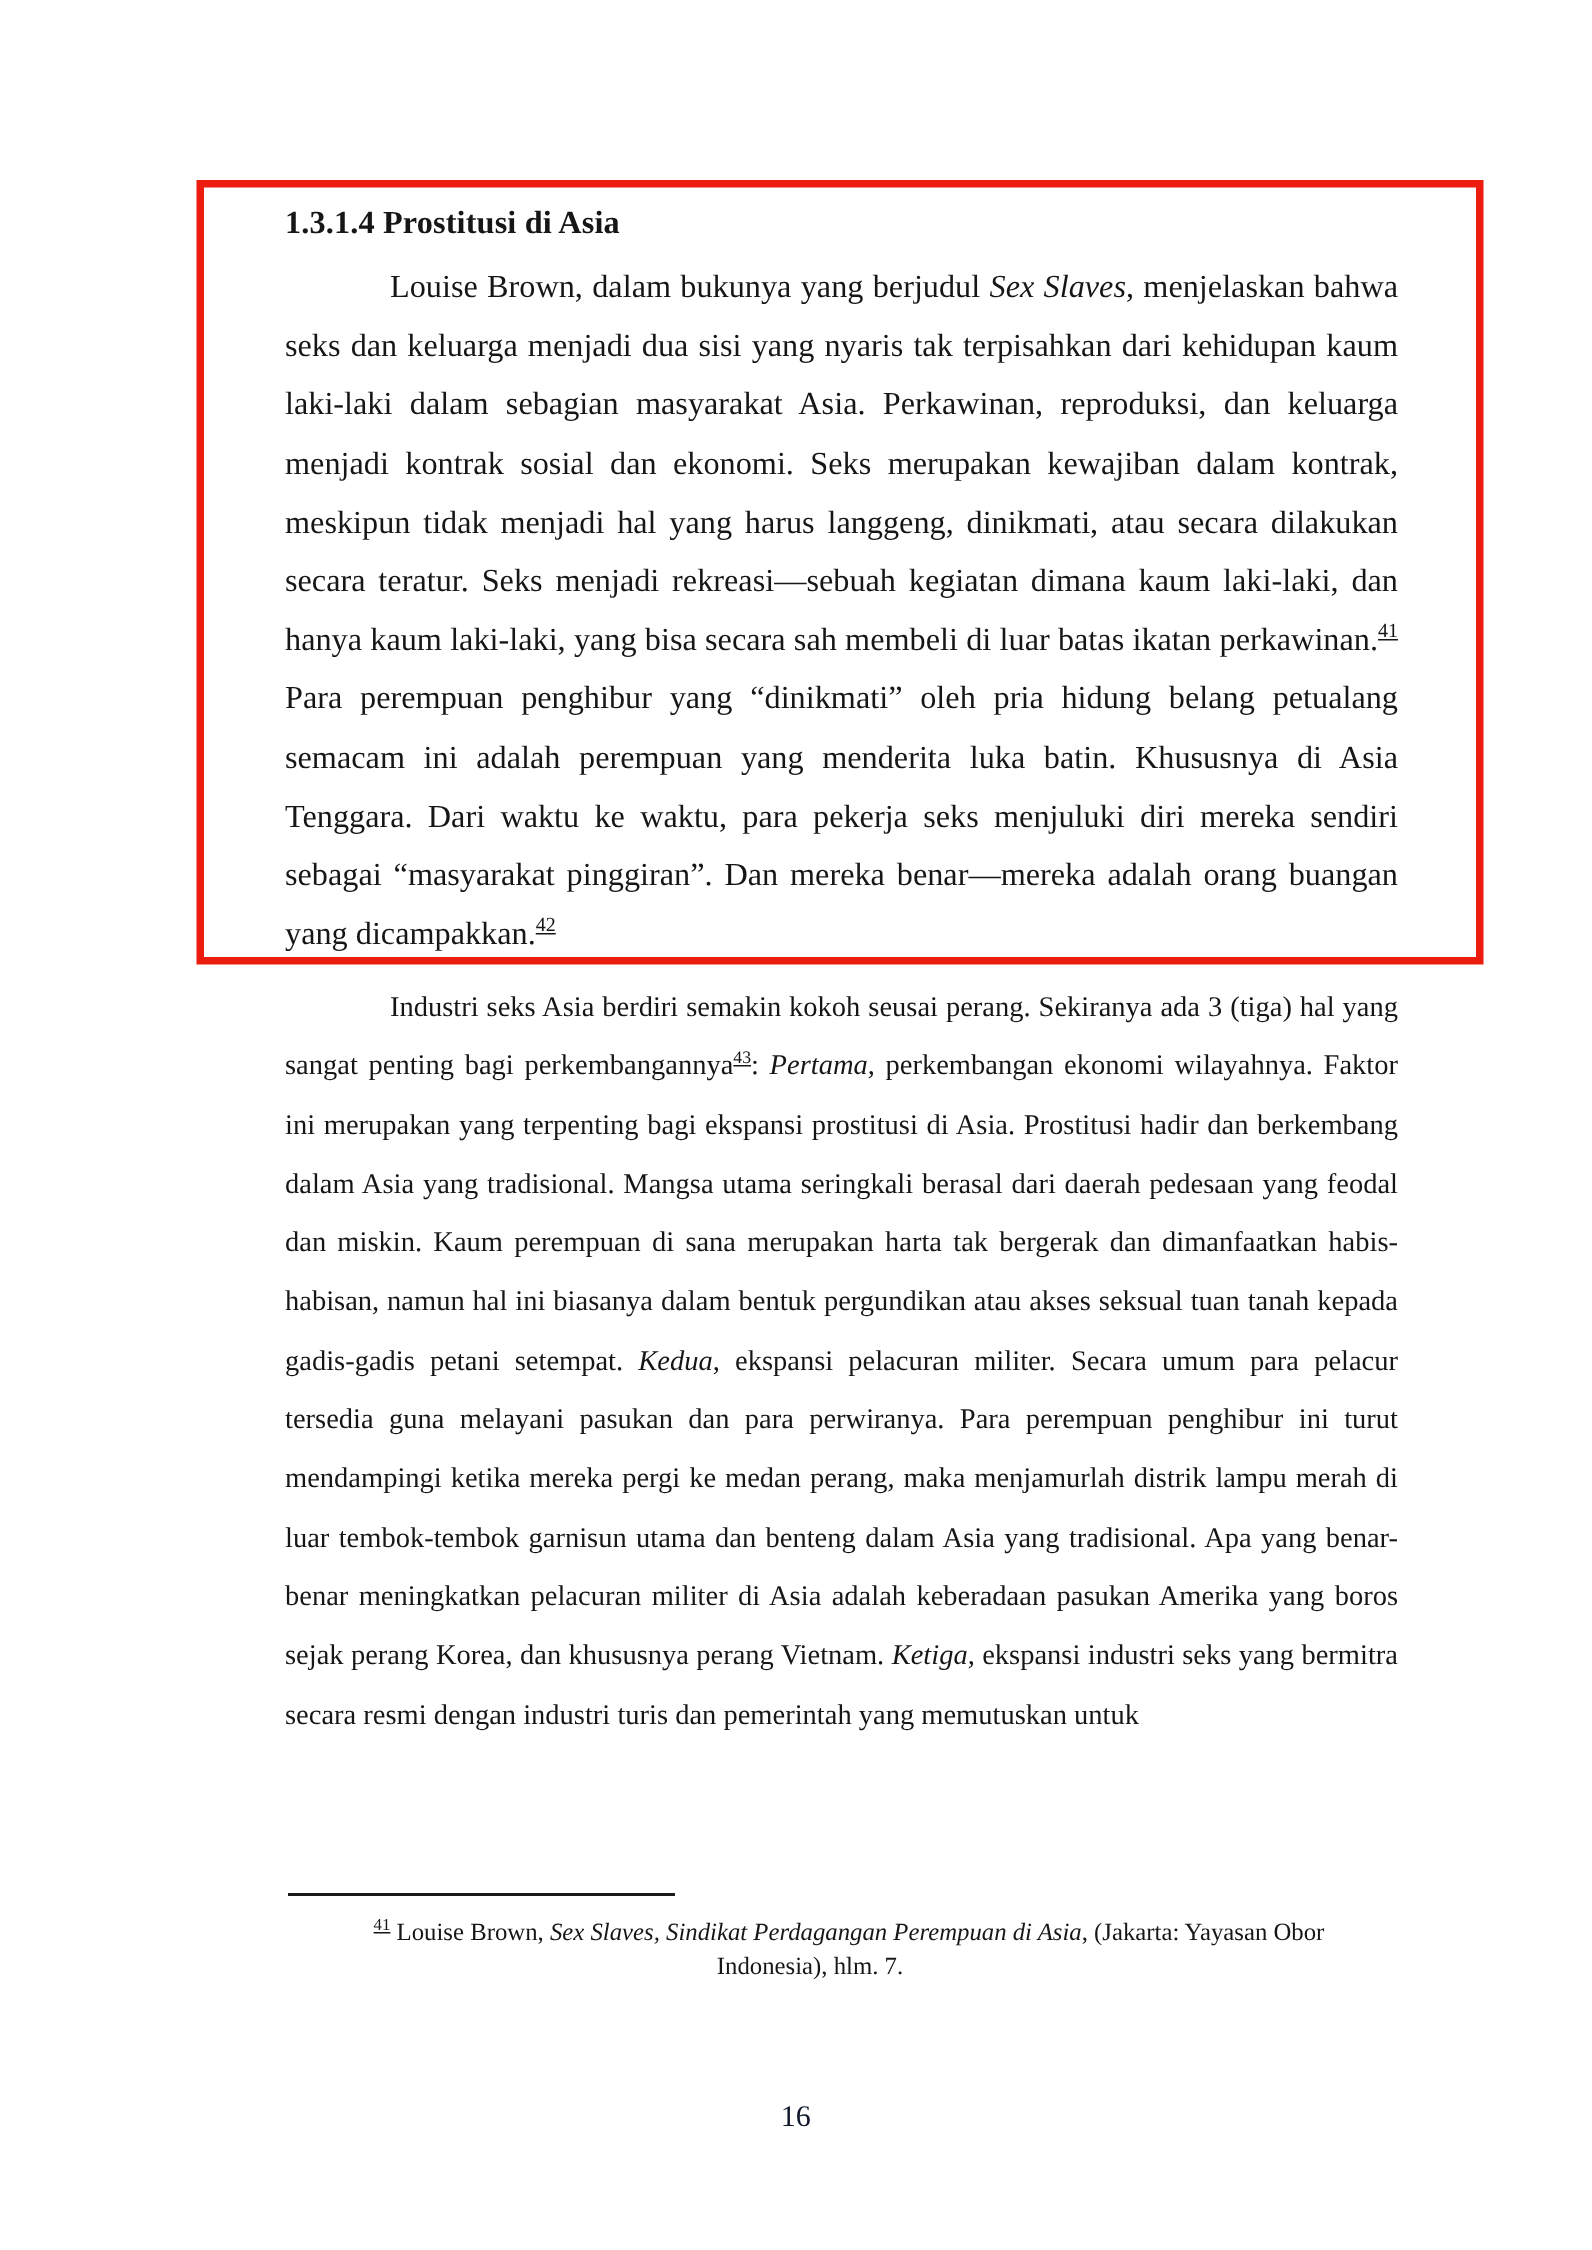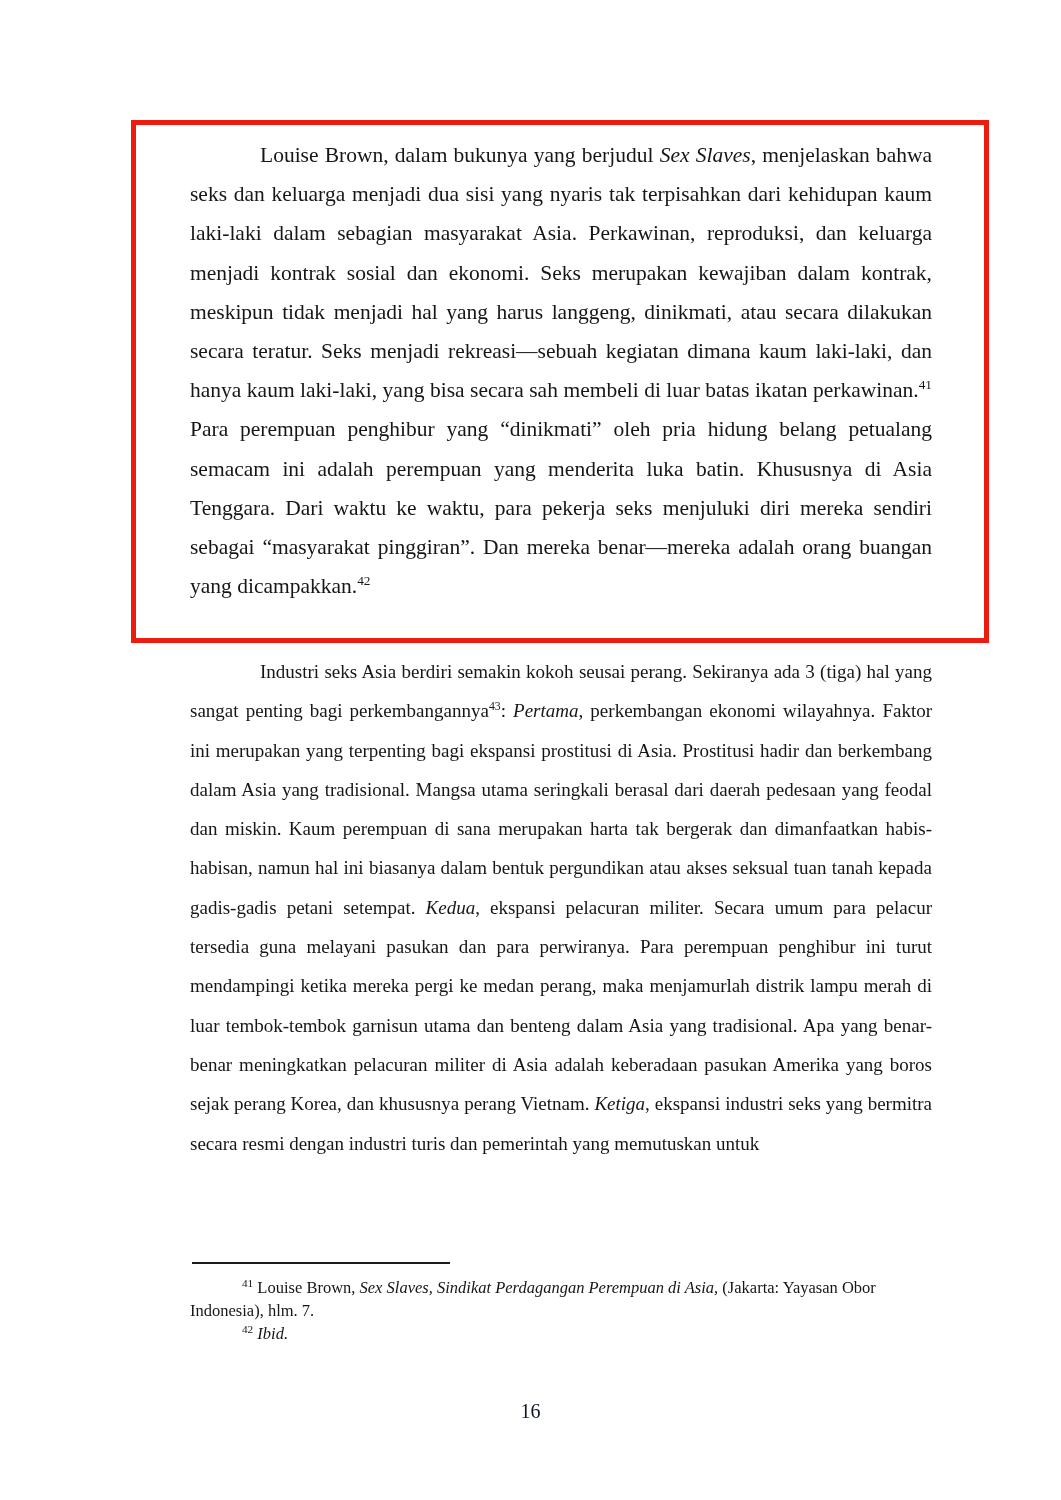--- a/index.html
+++ b/index.html
@@ -75,20 +75,21 @@
     margin: 0;
     text-indent: 70px;
   }
 
   i, .it { font-style: italic; }
 
   sup {
     font-size: 0.62em;
     vertical-align: super;
     line-height: 0;
+    text-decoration: underline;
   }
 
   
   .footnote-rule {
     position: absolute;
     left: 192px;
     top: 1262px;
     width: 258px;
     height: 2px;
     background: #1a1a1a;
@@ -99,21 +100,21 @@
     left: 190px;
     top: 1276px;
     width: 700px;
     font-size: 16.5px;
     line-height: 23px;
   }
 
   .fn {
     margin: 0;
     text-indent: 52px;
-    text-align: left;
+    text-align: center;
   }
   .fn sup { font-size: 0.68em; }
 
   
   .page-number {
     position: absolute;
     left: 0;
     right: 0;
     top: 1400px;
     text-align: center;
@@ -122,30 +123,30 @@
   }
 </style>
 </head>
 <body>
 
 <div class="page">
 
   <div class="red-box"></div>
 
   <div class="boxed-content">
+    <h3 class="heading">1.3.1.4 Prostitusi di Asia</h3>
 
     <p class="body-par"><span>Louise Brown, dalam bukunya yang berjudul </span><i>Sex Slaves</i><span>, menjelaskan bahwa seks dan keluarga menjadi dua sisi yang nyaris tak terpisahkan dari kehidupan kaum laki-laki dalam sebagian masyarakat Asia. Perkawinan, reproduksi, dan keluarga menjadi kontrak sosial dan ekonomi. Seks merupakan kewajiban dalam kontrak, meskipun tidak menjadi hal yang harus langgeng, dinikmati, atau secara dilakukan secara teratur. Seks menjadi rekreasi—sebuah kegiatan dimana kaum laki-laki, dan hanya kaum laki-laki, yang bisa secara sah membeli di luar batas ikatan perkawinan.</span><sup>41</sup><span> Para perempuan penghibur yang “dinikmati” oleh pria hidung belang petualang semacam ini adalah perempuan yang menderita luka batin. Khususnya di Asia Tenggara. Dari waktu ke waktu, para pekerja seks menjuluki diri mereka sendiri sebagai “masyarakat pinggiran”. Dan mereka benar—mereka adalah orang buangan yang dicampakkan.</span><sup>42</sup></p>
   </div>
 
   <div class="para-2-wrap">
     <p class="para-2"><span>Industri seks Asia berdiri semakin kokoh seusai perang. Sekiranya ada 3 (tiga) hal yang sangat penting bagi perkembangannya</span><sup>43</sup><span>: </span><i>Pertama</i><span>, perkembangan ekonomi wilayahnya. Faktor ini merupakan yang terpenting bagi ekspansi prostitusi di Asia. Prostitusi hadir dan berkembang dalam Asia yang tradisional. Mangsa utama seringkali berasal dari daerah pedesaan yang feodal dan miskin. Kaum perempuan di sana merupakan harta tak bergerak dan dimanfaatkan habis-habisan, namun hal ini biasanya dalam bentuk pergundikan atau akses seksual tuan tanah kepada gadis-gadis petani setempat. </span><i>Kedua</i><span>, ekspansi pelacuran militer. Secara umum para pelacur tersedia guna melayani pasukan dan para perwiranya. Para perempuan penghibur ini turut mendampingi ketika mereka pergi ke medan perang, maka menjamurlah distrik lampu merah di luar tembok-tembok garnisun utama dan benteng dalam Asia yang tradisional. Apa yang benar-benar meningkatkan pelacuran militer di Asia adalah keberadaan pasukan Amerika yang boros sejak perang Korea, dan khususnya perang Vietnam. </span><i>Ketiga</i><span>, ekspansi industri seks yang bermitra secara resmi dengan industri turis dan pemerintah yang memutuskan untuk</span></p>
   </div>
 
   <div class="footnote-rule"></div>
 
   <div class="footnotes">
     <p class="fn"><sup>41</sup><span> Louise Brown, </span><i>Sex Slaves, Sindikat Perdagangan Perempuan di Asia</i><span>, (Jakarta: Yayasan Obor Indonesia), hlm. 7.</span></p>
-    <p class="fn"><sup>42</sup><span> </span><i>Ibid.</i><span></span></p>
   </div>
 
   <div class="page-number">16</div>
 
 </div>
 
 </body></html>

